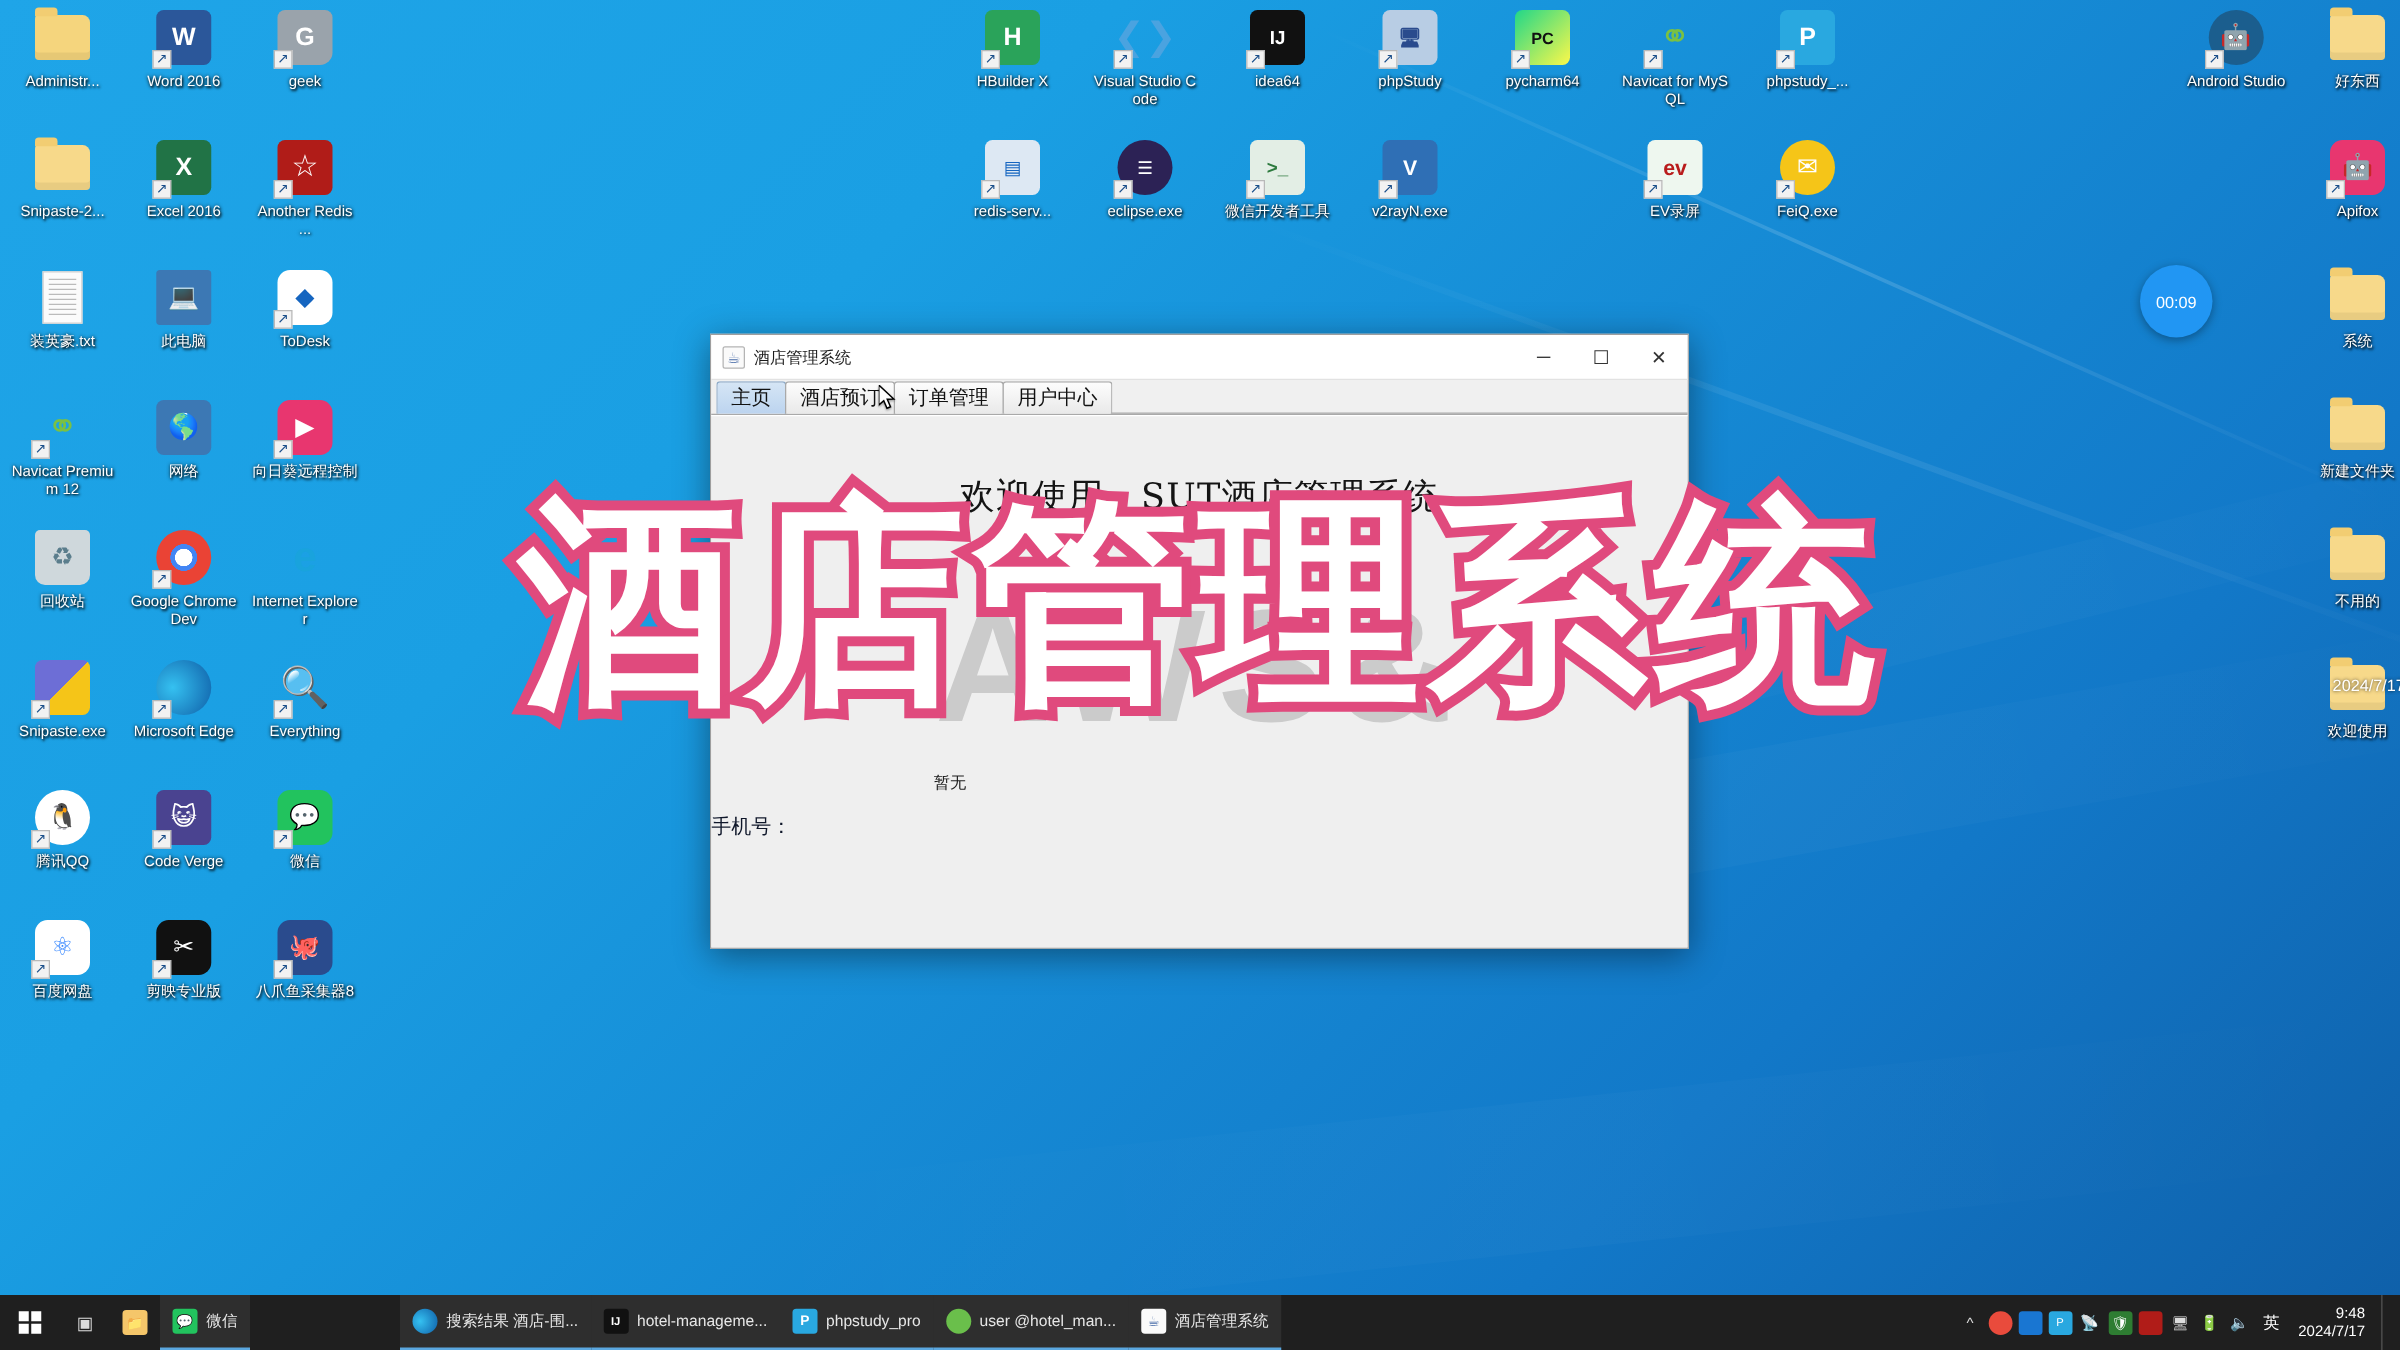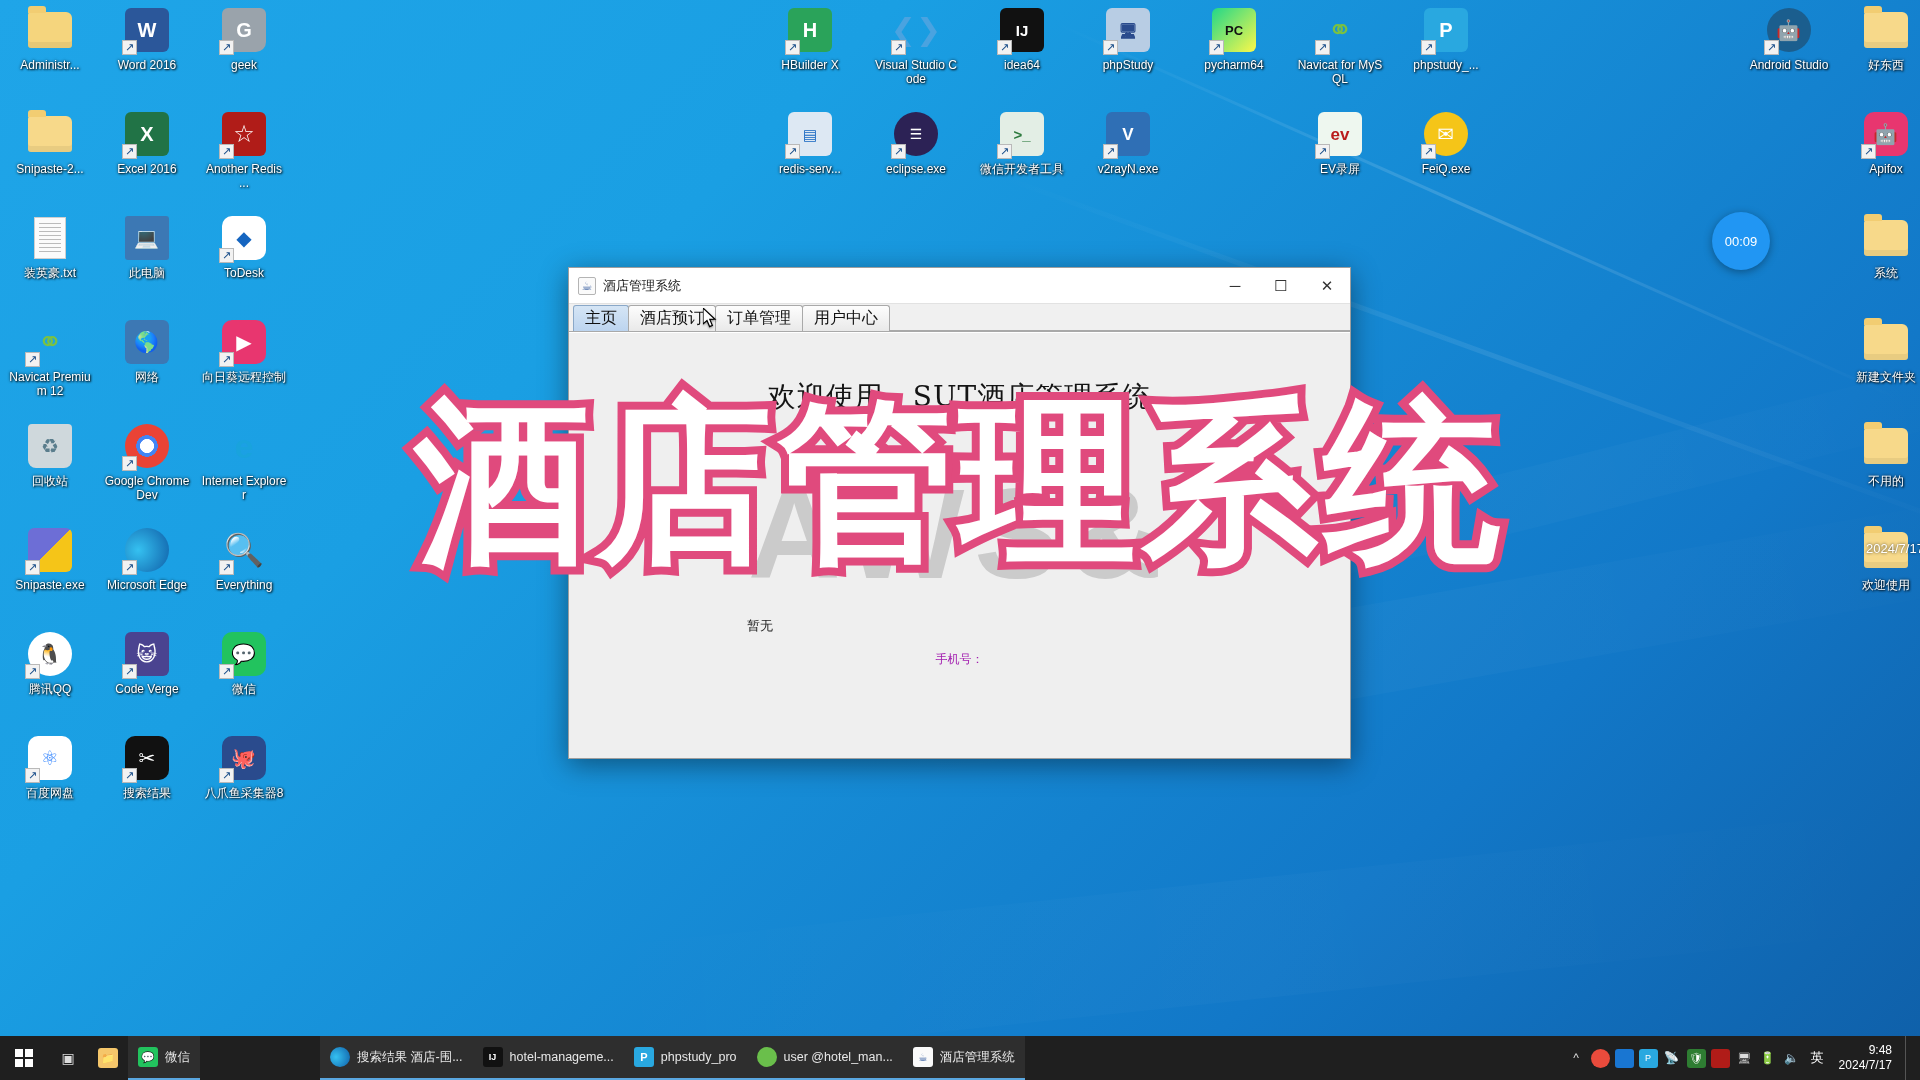--- a/index.html
+++ b/index.html
@@ -102,22 +102,22 @@
 
   .content {
     flex:1; background:#efefef; position:relative; overflow:hidden;
     border-top:1px solid #ffffff;
   }
   .welcome {
     text-align:center; margin-top:45px; font-size:28px; color:#141414;
     font-family:"DejaVu Serif","Liberation Serif",serif; letter-spacing:1px;
   }
   .phone-label {
-    position:absolute; left:0; right:0; top:318px; text-align:center;
-    font-size:12px; color:#a21caf; font-family:"DejaVu Sans",sans-serif;
+    position:absolute; left:0; right:0; top:318px; text-align:left;
+    font-size:16px; color:#0f172a; font-family:"DejaVu Sans",sans-serif;
   }
   .empty-label {
     position:absolute; left:178px; top:284px;
     font-size:13px; color:#1a1a1a; font-family:"DejaVu Sans",sans-serif;
   }
   .cursor-arrow {
     position:absolute; left:703px; top:308px; width:0; height:0; z-index:60;
     pointer-events:none;
   }
   .cursor-arrow svg { display:block; filter: drop-shadow(0 1px 1px rgba(0,0,0,.4)); }
@@ -333,21 +333,21 @@
         <span class="sh" style="background:#fff;color:#3385ff;border-radius:10px">⚛</span>
         <span class="shortcut-arrow"></span>
       </div>
       <div class="lbl">百度网盘</div>
     </div>
     <div class="dicon">
       <div class="glyph">
         <span class="sh" style="background:#111;color:#fff;border-radius:10px">✂</span>
         <span class="shortcut-arrow"></span>
       </div>
-      <div class="lbl">搜索结果</div>
+      <div class="lbl">剪映专业版</div>
     </div>
     <div class="dicon">
       <div class="glyph">
         <span class="sh" style="background:#2a4b8d;border-radius:10px">🐙</span>
         <span class="shortcut-arrow"></span>
       </div>
       <div class="lbl">八爪鱼采集器8</div>
     </div>
   </div>
 

